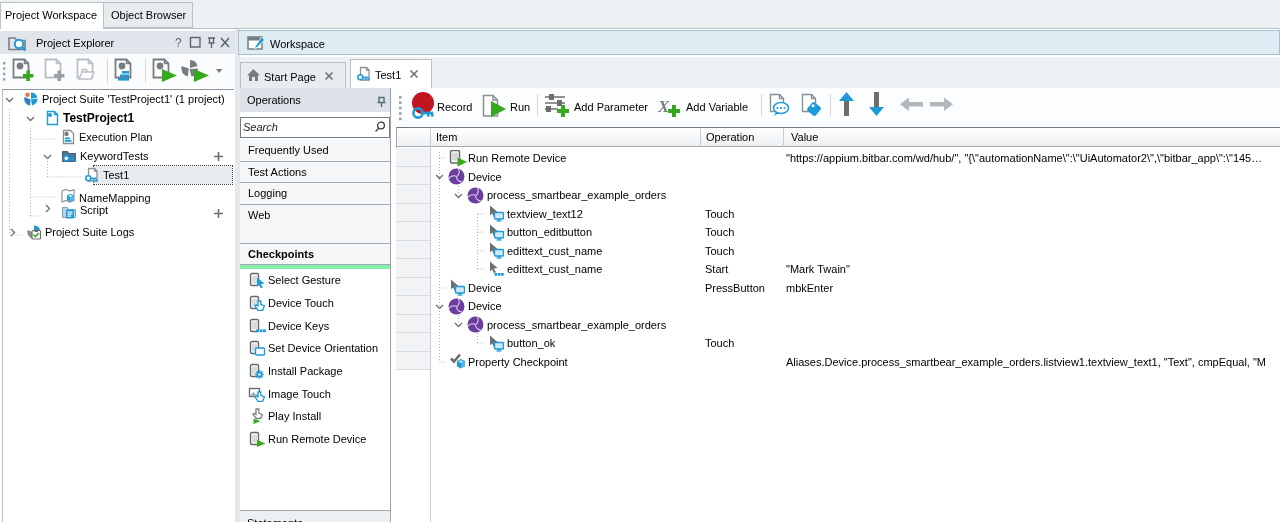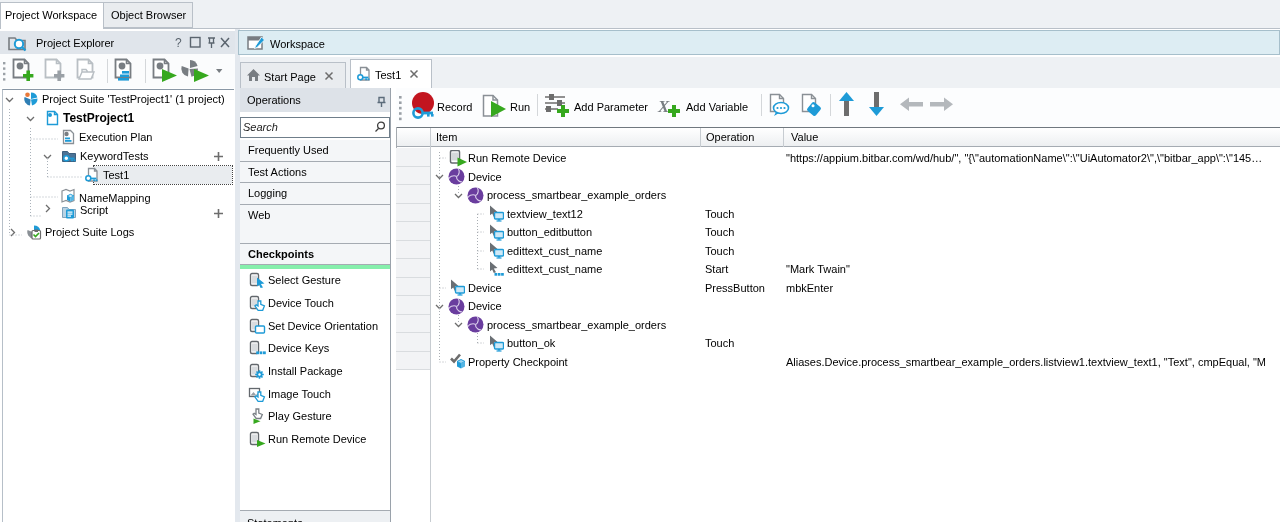--- a/index.html
+++ b/index.html
@@ -310,36 +310,36 @@
           <path d="M10 6 v5 l-1.8-1.3 -1.3 1.1 3.2 4.5 h4.6 l1.7-4.4 -3.6-1.5 v-3.4 z" fill="#fff" stroke="#1e9bd7" stroke-width="1.3"></path>
         </svg>
       </span>
       <span>Device Touch</span>
     </div>
     <div style="height:22.7px;display:flex;align-items:center;padding-left:8px;background:#fff;">
       <span style="width:16px;height:16px;margin-right:4px;">
         <svg width="18" height="16" style="flex:none">
           <rect x="2.5" y="1.5" width="8" height="12" rx="1.5" fill="#fff" stroke="#63686d" stroke-width="1.4"></rect>
           <rect x="4" y="3.5" width="5" height="8" fill="#d9dcdf"></rect>
-          <rect x="7.5" y="8" width="9" height="7" rx="1" fill="#fff" stroke="#1e9bd7" stroke-width="1.4"></rect>
-        </svg>
-      </span>
-      <span>Set Device Orientation</span>
+          <rect x="8.2" y="11.4" width="2.8" height="2.8" fill="#1e9bd7"></rect>
+          <rect x="11.6" y="11.4" width="2.8" height="2.8" fill="#1e9bd7"></rect>
+          <rect x="15" y="11.4" width="2.8" height="2.8" fill="#1e9bd7"></rect>
+        </svg>
+      </span>
+      <span>Device Keys</span>
     </div>
     <div style="height:22.7px;display:flex;align-items:center;padding-left:8px;background:#fff;">
       <span style="width:16px;height:16px;margin-right:4px;">
         <svg width="18" height="16" style="flex:none">
           <rect x="2.5" y="1.5" width="8" height="12" rx="1.5" fill="#fff" stroke="#63686d" stroke-width="1.4"></rect>
           <rect x="4" y="3.5" width="5" height="8" fill="#d9dcdf"></rect>
-          <rect x="8.2" y="11.4" width="2.8" height="2.8" fill="#1e9bd7"></rect>
-          <rect x="11.6" y="11.4" width="2.8" height="2.8" fill="#1e9bd7"></rect>
-          <rect x="15" y="11.4" width="2.8" height="2.8" fill="#1e9bd7"></rect>
-        </svg>
-      </span>
-      <span>Device Keys</span>
+          <rect x="7.5" y="8" width="9" height="7" rx="1" fill="#fff" stroke="#1e9bd7" stroke-width="1.4"></rect>
+        </svg>
+      </span>
+      <span>Set Device Orientation</span>
     </div>
     <div style="height:22.7px;display:flex;align-items:center;padding-left:8px;background:#fff;">
       <span style="width:16px;height:16px;margin-right:4px;">
         <svg width="18" height="16" style="flex:none">
           <rect x="2.5" y="1.5" width="8" height="12" rx="1.5" fill="#fff" stroke="#63686d" stroke-width="1.4"></rect>
           <rect x="4" y="3.5" width="5" height="8" fill="#d9dcdf"></rect>
           <g fill="#1e9bd7">
             <circle cx="11.5" cy="11.5" r="3"></circle>
             <path d="M11.5 7.2 v8.6 M7.2 11.5 h8.6 M8.5 8.5 l6 6 M14.5 8.5 l-6 6" stroke="#1e9bd7" stroke-width="1.7"></path>
           </g>
@@ -358,21 +358,21 @@
       </span>
       <span>Image Touch</span>
     </div>
     <div style="height:22.7px;display:flex;align-items:center;padding-left:8px;background:#fff;">
       <span style="width:16px;height:16px;margin-right:4px;">
         <svg width="18" height="16" style="flex:none">
           <path d="M8 1 v5.5 l-1.8-1.3 -1.2 1 L8.2 10.5 h4.4 l1.7-4 -3.5-1.5 v-4 z" fill="#fff" stroke="#7a8086" stroke-width="1.3"></path>
           <path d="M5.5 10.5 L12.5 13.2 L5.5 16 Z" fill="#36a81e"></path>
         </svg>
       </span>
-      <span>Play Gesture</span>
+      <span>Play Install</span>
     </div>
     <div style="height:22.7px;display:flex;align-items:center;padding-left:8px;background:#fff;">
       <span style="width:16px;height:16px;margin-right:4px;">
         <svg width="18" height="16" style="flex:none">
           <rect x="2.5" y="1.5" width="8" height="12" rx="1.5" fill="#fff" stroke="#63686d" stroke-width="1.4"></rect>
           <rect x="4" y="3.5" width="5" height="8" fill="#d9dcdf"></rect>
           <path d="M9 9 L17.5 12.5 L9 16 Z" fill="#36a81e"></path>
         </svg>
       </span>
       <span>Run Remote Device</span>

